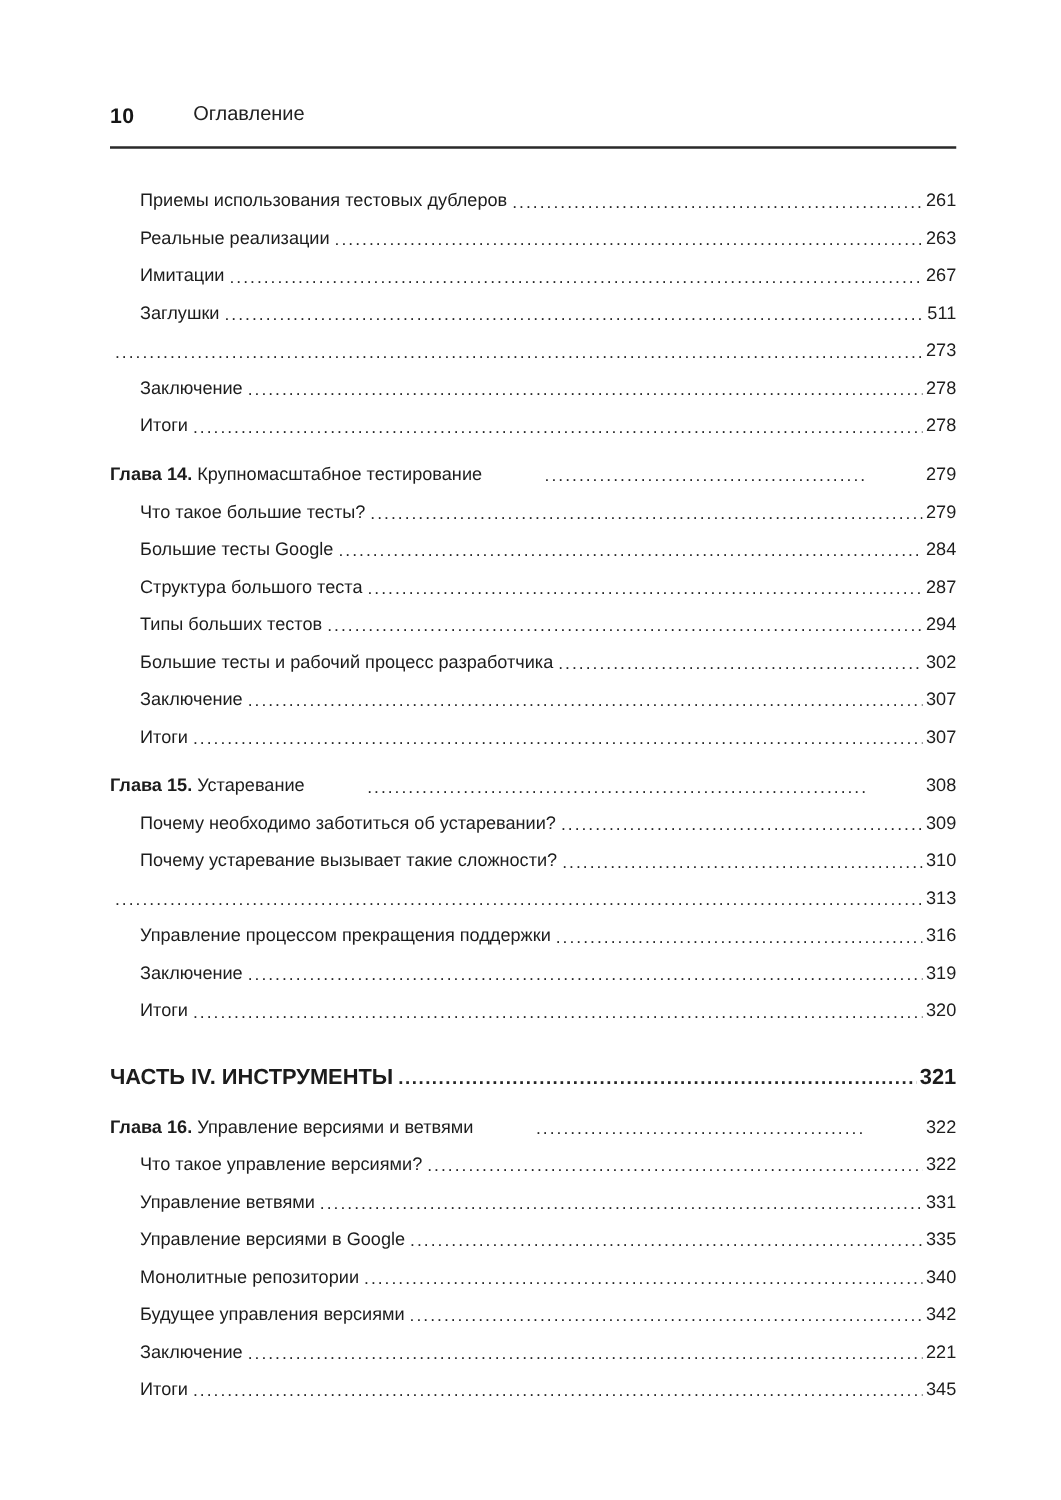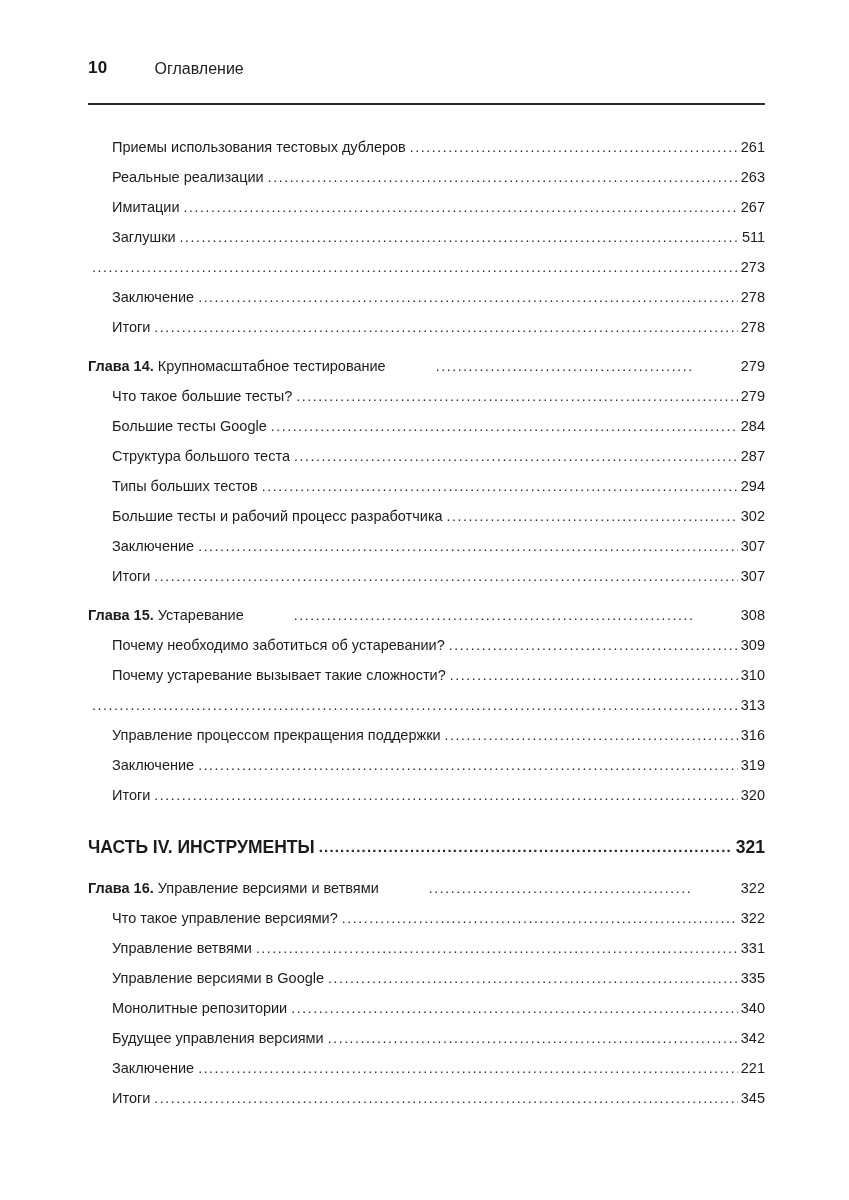--- a/index.html
+++ b/index.html
@@ -14,42 +14,43 @@
     background: #ffffff;
     font-family: "Liberation Sans", "DejaVu Sans", sans-serif;
     color: #1c1c1c;
     box-sizing: border-box;
     padding: 58px 84px 0 88px;
     overflow: hidden;
   }
   
   .page-header {
     display: flex;
-    align-items: flex-end;
+    align-items: flex-start;
     border-bottom: 2px solid #2a2a2a;
-    padding-bottom: 25px;
+    padding-bottom: 14px;
+    margin-top: 25px;
   }
   .folio {
     font-size: 17px;
     font-weight: bold;
     color: #161616;
     letter-spacing: 0.3px;
   }
   .running-title {
     font-size: 16px;
     color: #222222;
     margin-left: 47px;
   }
   
   .toc {
     margin-top: 27px;
   }
   .toc-row {
     display: flex;
-    align-items: flex-end;
+    align-items: flex-start;
     height: 30px;
     line-height: 30px;
     font-size: 14.5px;
     white-space: nowrap;
   }
   .toc-row.sub .toc-label {
     padding-left: 24px;
   }
   .toc-row.chapter {
     margin-top: 9px;

